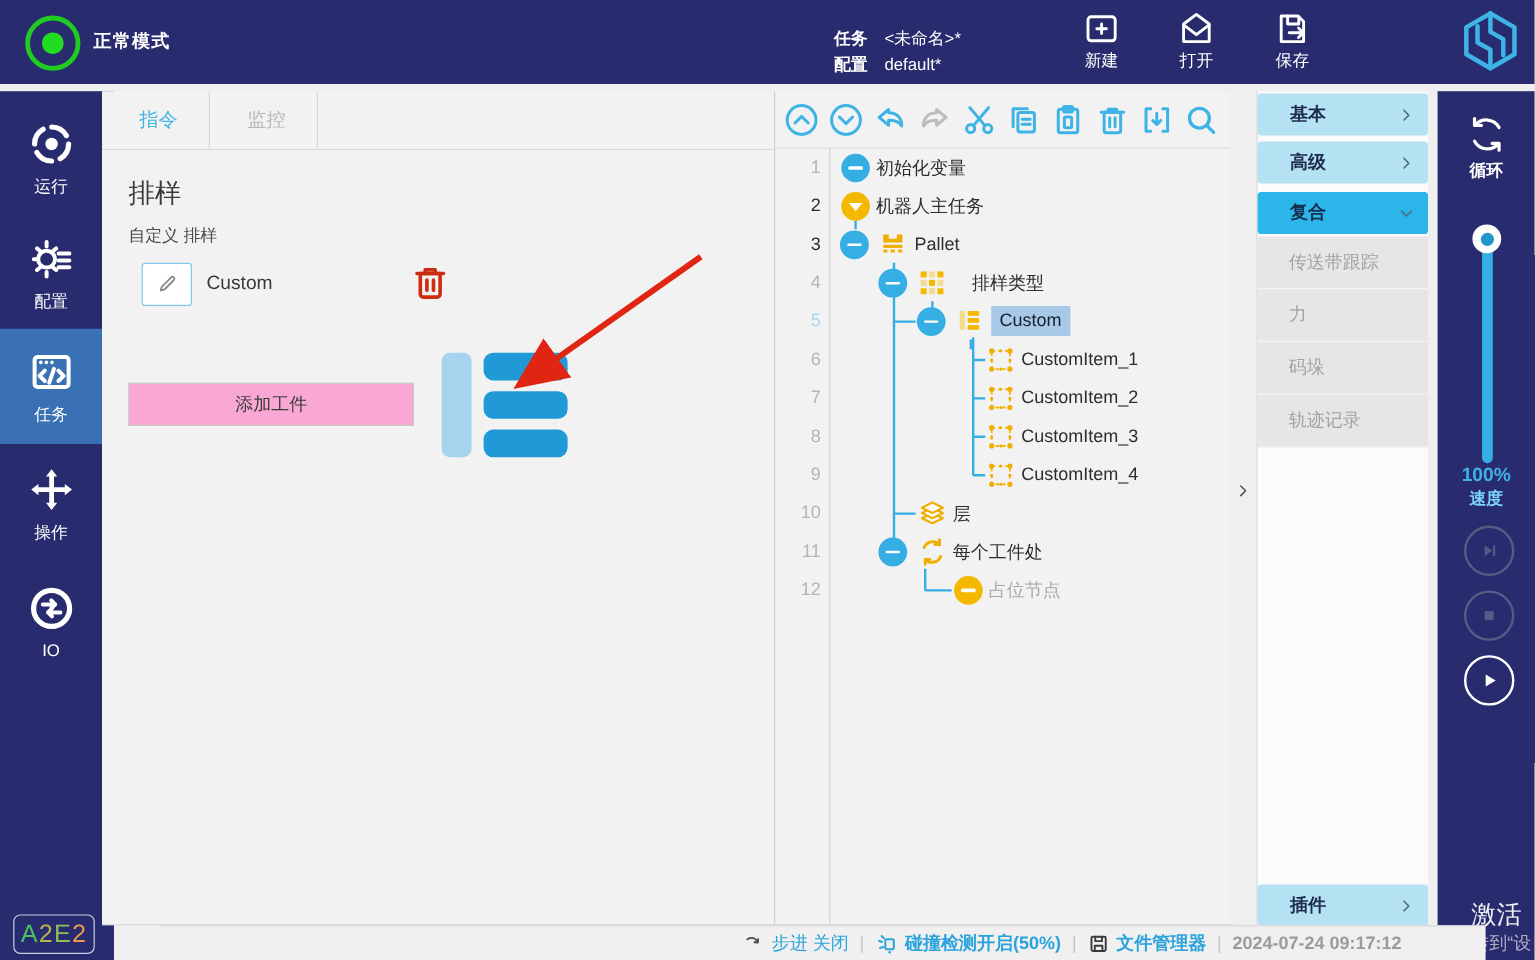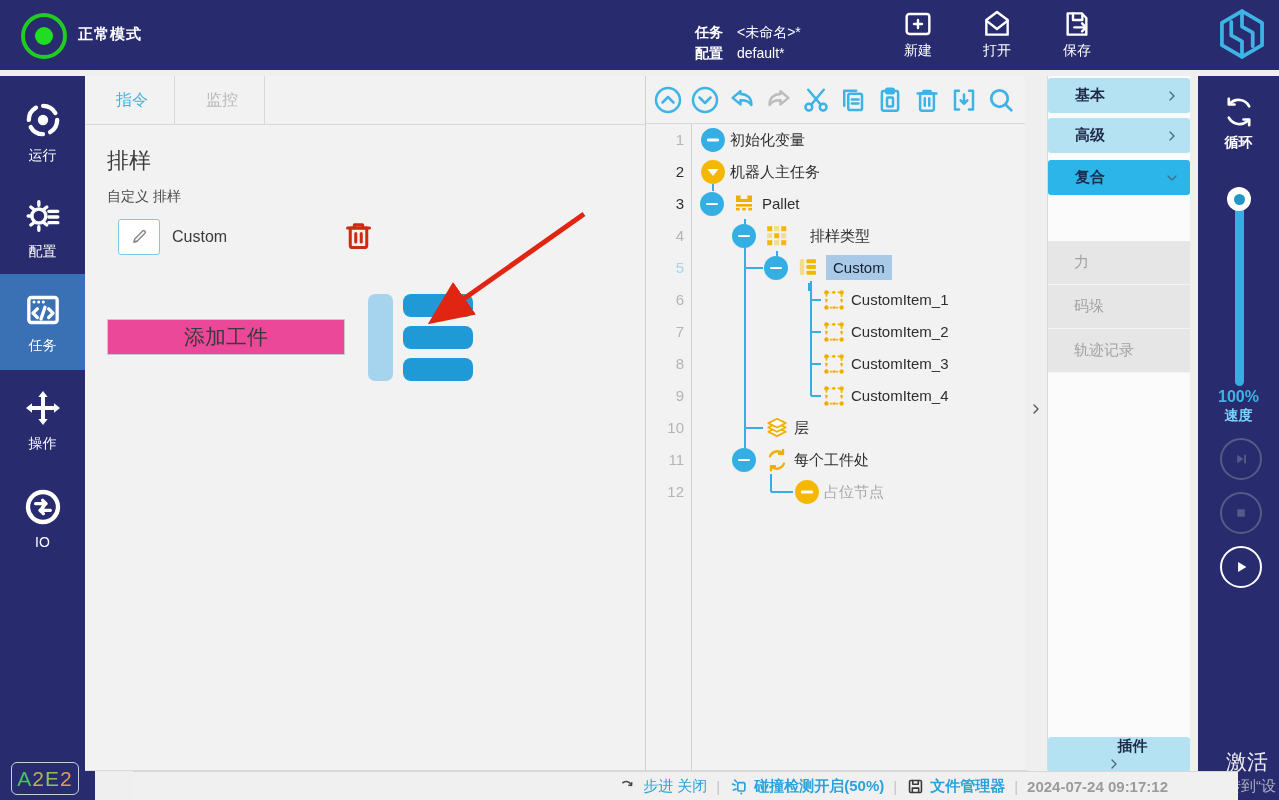--- a/index.html
+++ b/index.html
@@ -29,21 +29,21 @@
   
   #main-panel{left:85px;top:76px;width:560px;height:694px;background:#f2f2f2;border-right:1px solid #d4d4d4;border-bottom:1px solid #d9d9d9;}
   #tabbar{left:0;top:0;width:560px;height:48px;border-bottom:1px solid #d9d9d9;display:flex;}
   .tab{width:84px;height:48px;margin-left:5px;display:flex;align-items:center;justify-content:center;font-size:16px;border-right:1px solid #d9d9d9;cursor:pointer;color:#b9b9b9;}
   .tab.active{color:#3eb3e6;}
   #panel-title{left:22px;top:70px;font-size:22px;color:#3a3a3a;font-weight:500;}
   #panel-subtitle{left:22px;top:112px;font-size:14px;color:#4a4a4a;}
   #pencil-btn{left:33px;top:143px;width:40px;height:34px;background:#fff;border:1px solid #7fc8ec;border-radius:3px;display:flex;align-items:center;justify-content:center;color:#8a8a8a;cursor:pointer;}
   #custom-name{left:87px;top:152px;font-size:16px;color:#3a3a3a;}
   #trash-btn{left:257px;top:143px;color:#cc2d10;cursor:pointer;}
-  #add-btn{left:22px;top:243px;width:236px;height:34px;background:#ec4899;border:1px solid #c9c9c9;display:flex;align-items:center;justify-content:center;font-size:21px;color:#3a3a3a;cursor:pointer;}
+  #add-btn{left:22px;top:243px;width:236px;height:34px;background:#f9a8d4;border:1px solid #c9c9c9;display:flex;align-items:center;justify-content:center;font-size:15px;color:#3a3a3a;cursor:pointer;}
   #graphic-vbar{left:283px;top:218px;width:25px;height:87px;background:#a6d4ee;border-radius:7px;}
   .graphic-bar{left:318px;width:70px;height:23px;background:#1f9ad6;border-radius:8px;}
   
   #tree-panel{left:645px;top:76px;width:380px;height:694px;background:#f2f2f2;border-left:1px solid #d0d0d0;border-right:1px solid #d0d0d0;border-bottom:1px solid #d9d9d9;}
   #tree-toolbar{left:0;top:0;width:380px;height:48px;border-bottom:1px solid #d9d9d9;display:flex;align-items:center;padding-left:7px;gap:7px;box-sizing:border-box;}
   .tt-btn{width:30px;height:30px;display:flex;align-items:center;justify-content:center;color:#3eb3e6;cursor:pointer;}
   .tt-btn.disabled{color:#bcbcbc;}
   #gutter-sep{left:45px;top:48px;width:1px;height:646px;background:#d0d0d0;}
   .line-num{left:0;width:38px;text-align:right;font-size:15px;color:#b4b4b4;}
   .line-num.dark{color:#2e2e2e;}
@@ -510,24 +510,25 @@
         </span>
       </div>
       <div class="abs cat-btn open" style="top: 84px;">
         <span class="lbl">复合</span>
         <span class="ic">
           <svg width="16" height="16" viewBox="0 0 24 24" fill="none" stroke="currentColor" stroke-width="1.8" stroke-linecap="round" stroke-linejoin="round">
             <path d="M6 9l6 6 6-6" stroke-width="2"></path>
           </svg>
         </span>
       </div>
+      <div class="abs sub-item" style="top: 121px;">传送带跟踪</div>
       <div class="abs sub-item" style="top: 165px;">力</div>
       <div class="abs sub-item" style="top: 209px;">码垛</div>
       <div class="abs sub-item" style="top: 253px;">轨迹记录</div>
-      <div class="abs cat-btn" style="top: 661px; flex-direction: column;">
+      <div class="abs cat-btn" style="top: 661px;">
         <span class="lbl">插件</span>
         <span class="ic">
           <svg width="16" height="16" viewBox="0 0 24 24" fill="none" stroke="currentColor" stroke-width="1.8" stroke-linecap="round" stroke-linejoin="round">
             <path d="M9 6l6 6-6 6" stroke-width="2"></path>
           </svg>
         </span>
       </div>
     </div>
 
   <div id="rsidebar" class="abs">

